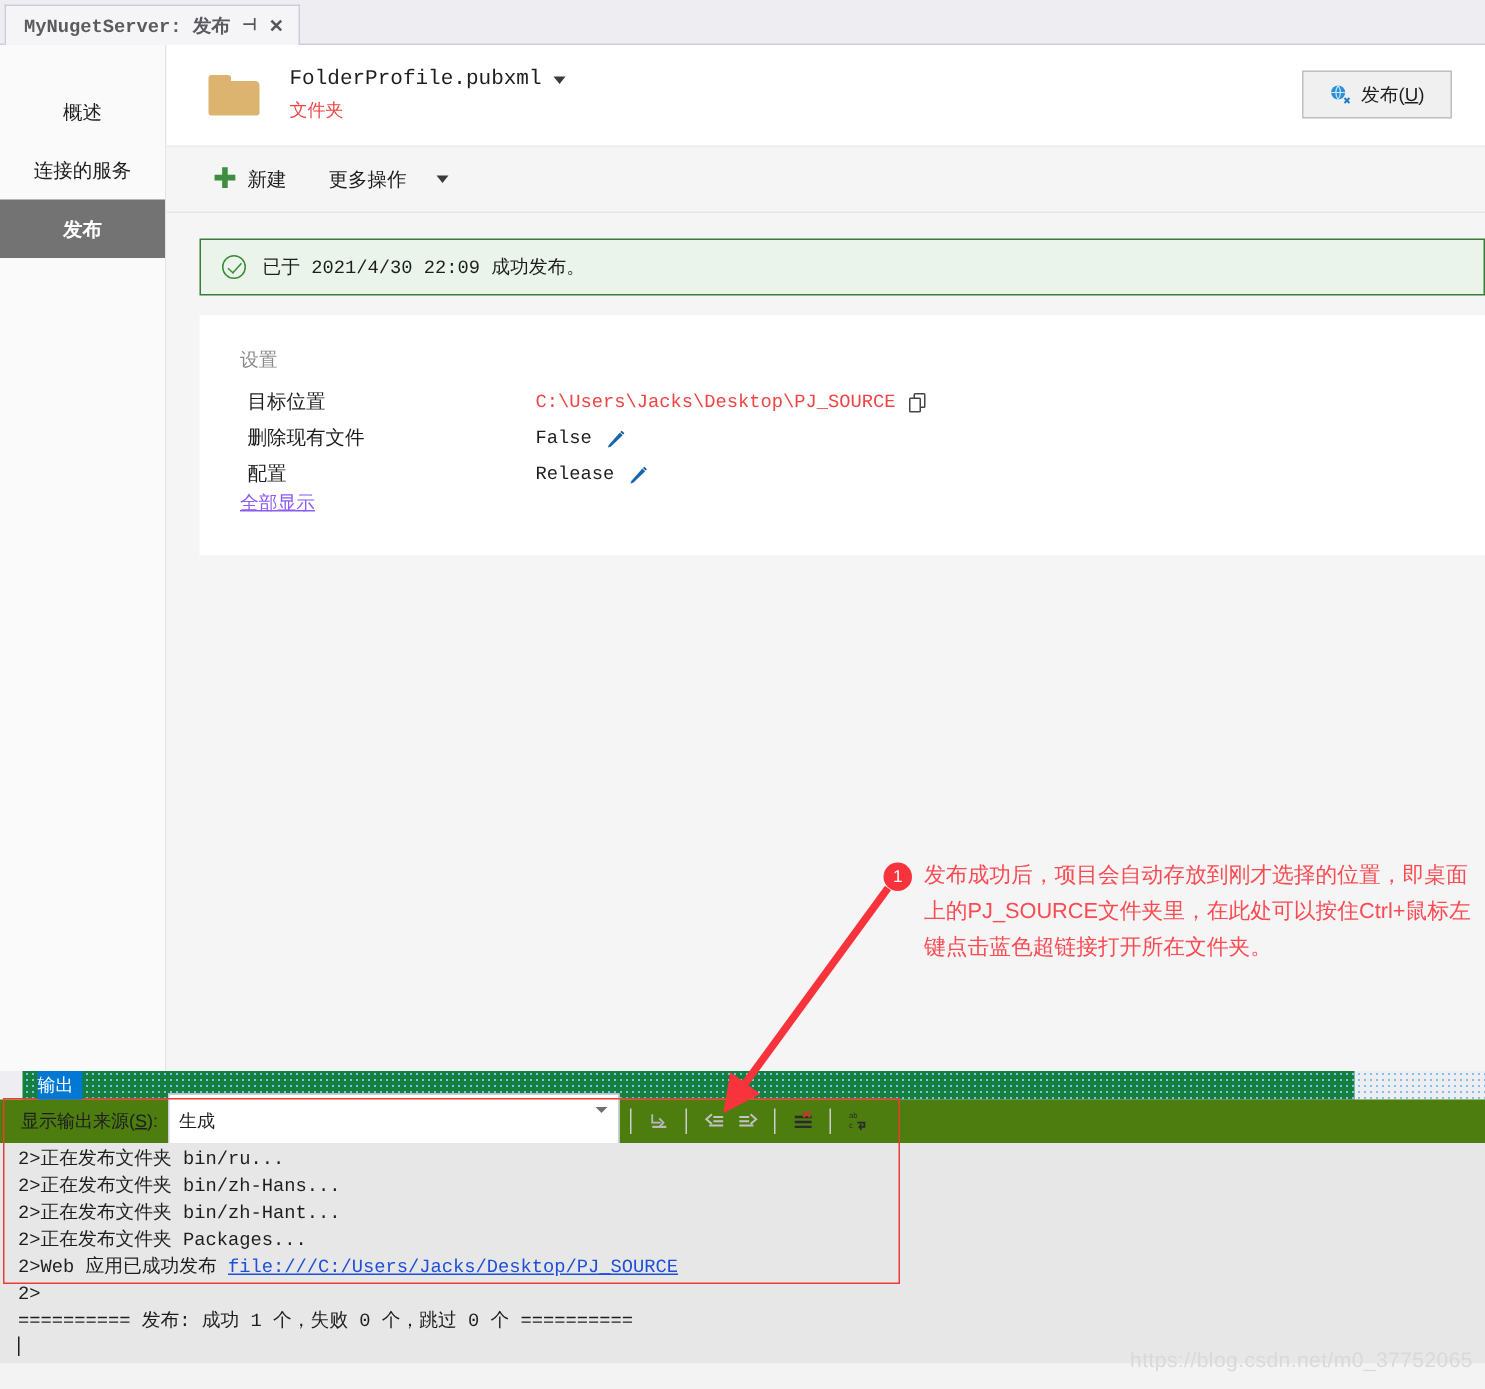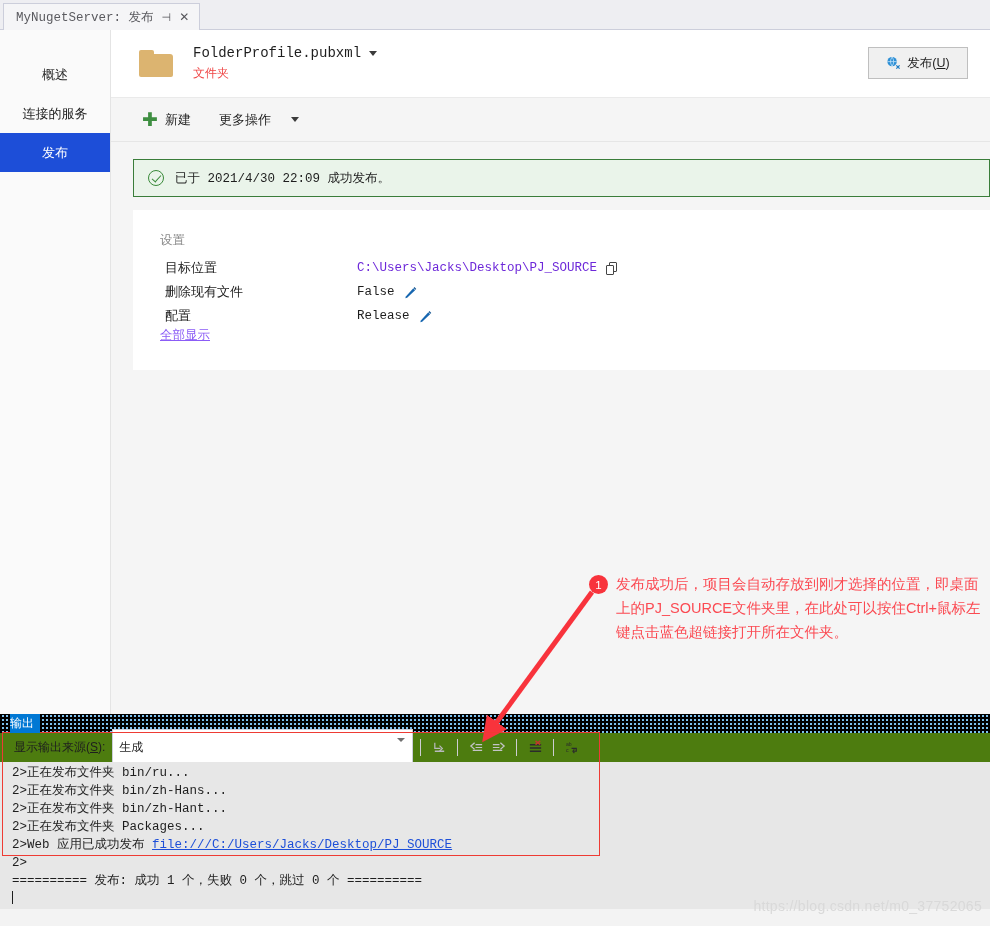--- a/index.html
+++ b/index.html
@@ -15,40 +15,40 @@
   
   .tabstrip {
     position: absolute; left: 0; top: 0; width: 990px; height: 30px;
     background: #eeeef2; border-bottom: 1px solid #cccedb;
   }
   .doctab {
     position: absolute; left: 3px; top: 3px; height: 27px;
     display: flex; align-items: center; gap: 8px;
     padding: 0 10px 0 12px;
     background: #f5f5f7; border-top: 1px solid #cccedb;
-    border-left: 1px solid #cccedb; border-right: 1px solid #cccedb;
+    border-left: 1px solid #cccedb; border-right: 1px solid #cccedb; font-weight: bold;
   }
   .doctab-title {
     font-family: "Liberation Mono", monospace;
     font-size: 12.5px; color: #5a5a5f; white-space: nowrap;
   }
   .tab-icon { font-size: 12px; color: #55555a; line-height: 1; cursor: default; }
   .tab-pin { transform: rotate(0deg); font-size: 11px; }
 
   
   .leftnav {
     position: absolute; left: 0; top: 30px; width: 111px; height: 684px;
     background: #fafafa; border-right: 1px solid #e4e4e4;
   }
   .nav-item {
     height: 39px; display: flex; align-items: center; justify-content: center;
     font-size: 13px; color: #1e1e1e; cursor: pointer;
   }
   .nav-item.spacer-top { height: 25px; }
-  .nav-item.active { background: #1d4ed8; color: #ffffff; font-weight: normal; }
+  .nav-item.active { background: #737373; color: #ffffff; font-weight: bold; }
 
   
   .main {
     position: absolute; left: 111px; top: 30px; right: 0; height: 684px;
     background: #f5f5f5; overflow: hidden;
   }
   .profile-header {
     position: absolute; left: 0; top: 0; right: 0; height: 68px;
     background: #ffffff; border-bottom: 1px solid #eaeaea;
     display: flex; align-items: center;
@@ -125,21 +125,21 @@
     position: absolute; left: 22px; top: 180px; right: 0; height: 160px;
     background: #ffffff;
   }
   .settings-title { position: absolute; left: 27px; top: 22px; font-size: 12.5px; color: #8a8a8a; }
   .srow { position: absolute; left: 32px; height: 24px; display: flex; align-items: center; }
   .skey { width: 192px; font-size: 13px; color: #1e1e1e; }
   .sval {
     font-family: "Liberation Mono", monospace; font-size: 12.5px;
     display: flex; align-items: center; gap: 9px;
   }
-  .sval.link { color: #6d28d9; }
+  .sval.link { color: #ef4444; }
   .sval.plain { color: #1e1e1e; }
   .copy-icon { width: 12px; height: 13px; position: relative; cursor: pointer; flex: none; }
   .copy-icon .back {
     position: absolute; left: 3px; top: 0; width: 8px; height: 10px;
     border: 1.2px solid #444; border-radius: 1px;
   }
   .copy-icon .front {
     position: absolute; left: 0; top: 3px; width: 8px; height: 10px;
     border: 1.2px solid #444; border-radius: 1px; background: #fff;
   }
@@ -157,22 +157,22 @@
     font-size: 11.5px; display: flex; align-items: center; justify-content: center;
   }
   .anno-text {
     position: absolute; left: 616px; top: 572px; width: 372px;
     font-size: 14.5px; line-height: 24px; color: #fb4a52;
   }
 
   
   .output-pane { position: absolute; left: 0; top: 714px; width: 990px; height: 212px; background: #eeeef2; }
   .output-caption {
-    position: absolute; left: 0; top: 0; width: 990px; height: 19px;
-    background: #000000;
+    position: absolute; left: 15px; top: 0; width: 888px; height: 19px;
+    background: #15803d;
   }
   .output-caption .grip {
     position: absolute; left: 0; top: 0; width: 990px; height: 19px;
     background-image: radial-gradient(#7cc0ee 0.8px, transparent 0.9px);
     background-size: 4px 4px; background-position: 1px 4px;
   }
   .output-caption .label {
     position: absolute; left: 10px; top: 0; height: 19px; padding: 0 6px 0 0;
     display: flex; align-items: center; background: #0078d4;
     color: #ffffff; font-size: 12px; z-index: 2;

